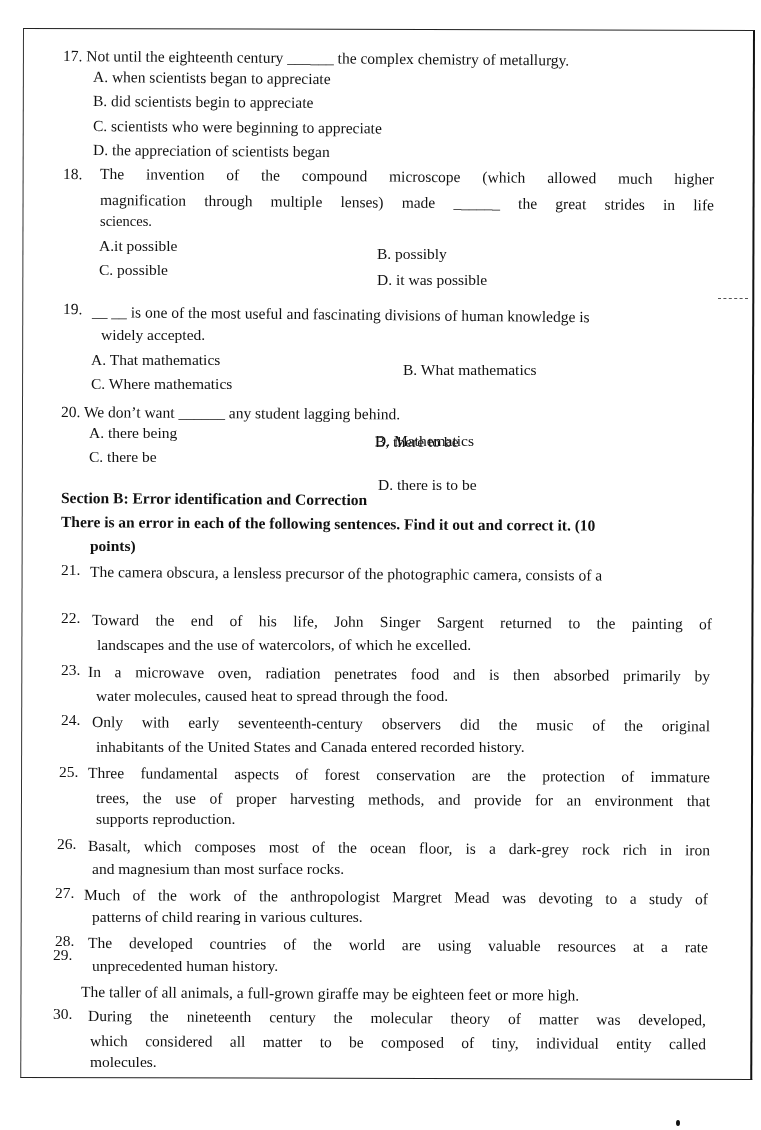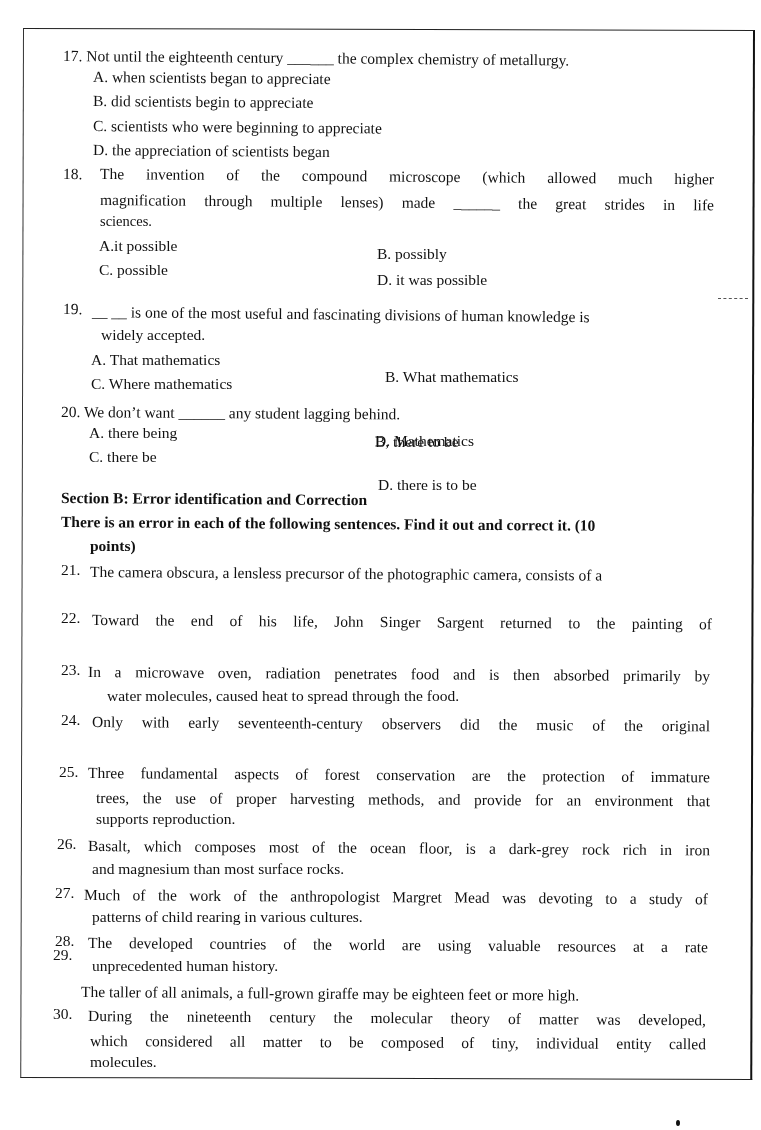--- a/index.html
+++ b/index.html
@@ -108,21 +108,21 @@
     <span>D.</span> <span>it was possible</span>
   </div>
 
   <div class="line" style="left:63px; top:300px; transform:rotate(0.6deg);">19.</div>
   <div class="line" style="left:92px; top:303px; width:625px; transform:rotate(0.6deg);">__ __ is one of the most useful and fascinating divisions of human knowledge is</div>
   <div class="line" style="left:101px; top:326px;">widely accepted.</div>
 
   <div class="line" style="left:91px; top:351px;">
     <span>A.</span> <span>That mathematics</span>
   </div>
-  <div class="line" style="left:385px; top:361px;margin-top:7px;">
+  <div class="line" style="left:403px; top:361px;">
     <span>B.</span> <span>What mathematics</span>
   </div>
   <div class="line" style="left:91px; top:375px;">
     <span>C.</span> <span>Where mathematics</span>
   </div>
   <div class="line" style="left:375px; top:384px;margin-top:48px;">
     <span>D.</span> <span>Mathematics</span>
   </div>
 
   <div class="line" style="left:61px; top:403px; transform:rotate(0.4deg);">
@@ -144,27 +144,29 @@
 
   <div class="line bold" style="left:61px; top:489px; transform:rotate(0.4deg);">Section B: Error identification and Correction</div>
   <div class="line bold" style="left:61px; top:513px; transform:rotate(0.4deg);">There is an error in each of the following sentences. Find it out and correct it. (10</div>
   <div class="line bold" style="left:90px; top:537px;">points)</div>
 
   <div class="line" style="left:61px; top:561px;">21.</div>
   <div class="line" style="left:90px; top:563px; transform:rotate(0.4deg);">The camera obscura, a lensless precursor of the photographic camera, consists of a</div>
 
   <div class="line" style="left:61px; top:609px;">22.</div>
   <div class="line justify" style="left:92px; top:611px; width:620px; transform:rotate(0.4deg);">Toward the end of his life, John Singer Sargent returned to the painting of</div>
+  <div class="line" style="left:97px; top:636px;">landscapes and the use of watercolors, of which he excelled.</div>
 
   <div class="line" style="left:61px; top:661px;">23.</div>
   <div class="line justify" style="left:88px; top:663px; width:622px; transform:rotate(0.4deg);">In a microwave oven, radiation penetrates food and is then absorbed primarily by</div>
-  <div class="line" style="left:96px; top:687px;margin-left:11px;">water molecules, caused heat to spread through the food.</div>
+  <div class="line" style="left:96px; top:687px;">water molecules, caused heat to spread through the food.</div>
 
   <div class="line" style="left:61px; top:711px;">24.</div>
   <div class="line justify" style="left:92px; top:713px; width:618px; transform:rotate(0.4deg);">Only with early seventeenth-century observers did the music of the original</div>
+  <div class="line" style="left:96px; top:738px;">inhabitants of the United States and Canada entered recorded history.</div>
 
   <div class="line" style="left:59px; top:763px;">25.</div>
   <div class="line justify" style="left:88px; top:764px; width:622px; transform:rotate(0.4deg);">Three fundamental aspects of forest conservation are the protection of immature</div>
   <div class="line justify" style="left:96px; top:789px; width:614px; transform:rotate(0.3deg);">trees, the use of proper harvesting methods, and provide for an environment that</div>
   <div class="line" style="left:96px; top:810px;">supports reproduction.</div>
 
   <div class="line" style="left:57px; top:835px;">26.</div>
   <div class="line justify" style="left:88px; top:837px; width:622px; transform:rotate(0.4deg);">Basalt, which composes most of the ocean floor, is a dark-grey rock rich in iron</div>
   <div class="line" style="left:92px; top:860px;">and magnesium than most surface rocks.</div>
 

